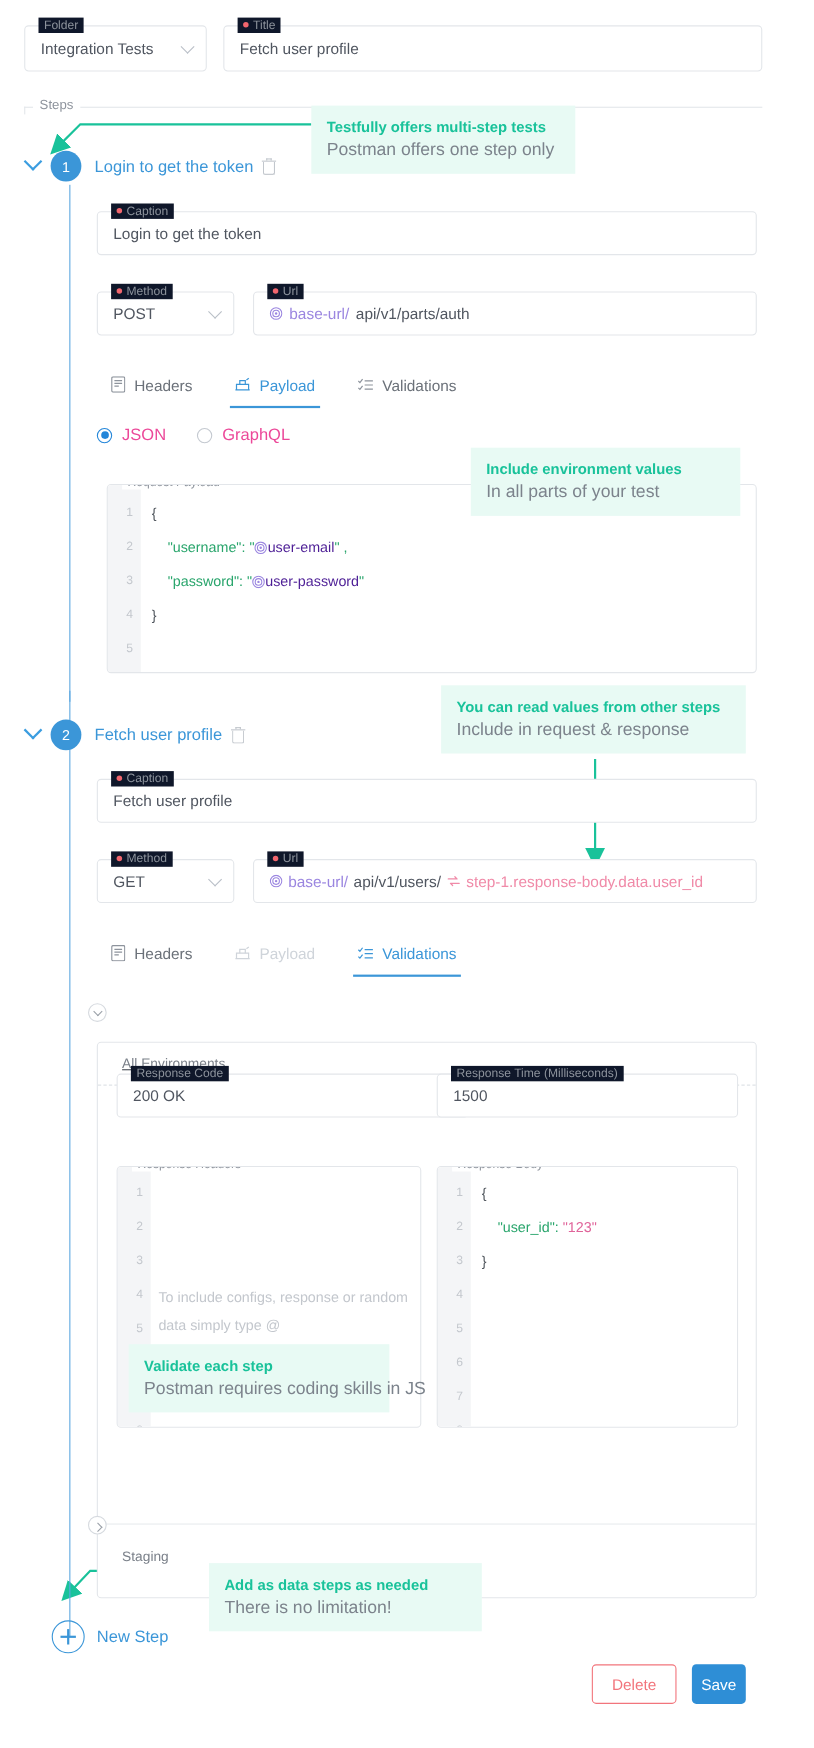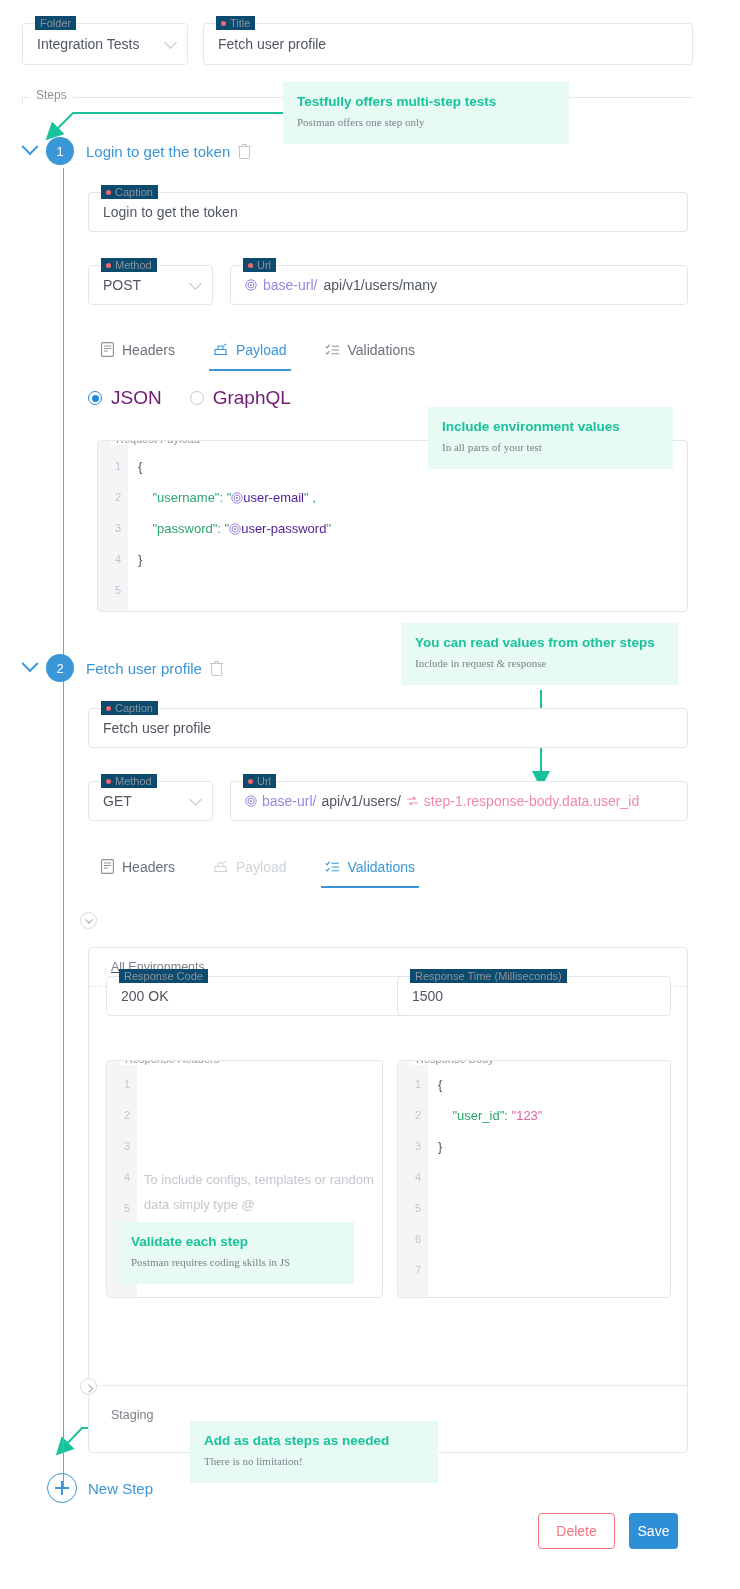--- a/index.html
+++ b/index.html
@@ -17,21 +17,21 @@
   
   .fld {
     position: relative;
     border: 1px solid #e3e6ea;
     border-radius: 4px;
     background: #fff;
   }
   .fld > .lg {
     position: absolute;
     top: -8px; left: 12px;
-    background: #0c4a6e;
+    background: #0f172a;
     padding: 0 5px;
     font-size: 11px;
     color: #8d939c;
     line-height: 14px;
     white-space: nowrap;
   }
   .fld > .lg .dot {
     display: inline-block;
     width: 5px; height: 5px;
     border-radius: 50%;
@@ -124,21 +124,21 @@
   }
   .tab.active { color:#3b96d8; }
   .tab.disabled { color:#cfd4da; }
   .tab.active::after {
     content:""; position:absolute; left:0; right:0; bottom:-1px;
     height:2px; background:#3b96d8;
   }
   .tab svg { display:block; }
 
   
-  .radios { position:absolute; display:flex; align-items:center; gap:9px; font-size:19px; color:#701a75; }
+  .radios { position:absolute; display:flex; align-items:center; gap:9px; font-size:15px; color:#ec4899; }
   .rad { width:14px; height:14px; border-radius:50%; border:1.5px solid #c4c9d0; position:relative; flex:none; }
   .rad.on { border-color:#2486d9; }
   .rad.on::after {
     content:""; position:absolute; left:50%; top:50%; width:7px; height:7px;
     margin:-3.5px 0 0 -3.5px; border-radius:50%; background:#2486d9;
   }
   .radios .gap { width:10px; }
 
   
   .editor { position:absolute; border:1px solid #e3e6ea; border-radius:4px; background:#fff; overflow:hidden; }
@@ -174,21 +174,21 @@
   }
   .circ-btn .cv {
     width:6px; height:6px; border-right:1.3px solid #9aa0a8; border-bottom:1.3px solid #9aa0a8;
   }
   .dashed-sep { position:absolute; left:0; right:0; height:0; border-top:1px dashed #dfe3e7; }
   .solid-sep { position:absolute; left:0; right:0; height:1px; background:#e8ebee; }
 
   
   .callout { position:absolute; background:#e8faf4; padding:11px 14px 13px 14px; }
   .callout .h { font-size:13.5px; font-weight:bold; color:#19c29a; line-height:18px; white-space:nowrap; }
-  .callout .p { font-size:11px; color:#7c838c; line-height:17px; margin-top:3px; white-space:nowrap;font-family:Liberation Serif, serif; }
+  .callout .p { font-size:16px; color:#7c838c; line-height:17px; margin-top:3px; white-space:nowrap; }
 
   
   #new-step { position:absolute; left:47px; top:1473px; display:flex; align-items:center; }
   #new-step .plus {
     width:30px; height:30px; border-radius:50%; border:1.4px solid #3b96d8;
     position:relative; flex:none;
   }
   #new-step .plus::before, #new-step .plus::after {
     content:""; position:absolute; background:#3b96d8;
   }
@@ -274,21 +274,21 @@
 
 <div class="fld" style="position:absolute; left:230px; top:265px; width:458px; height:40px;">
   <span class="lg"><span class="dot"></span><span>Url</span></span>
   <span class="val" style="gap:6px;">
     <svg class="eicon" viewBox="0 0 12 12">
         <circle cx="6" cy="6" r="5.2" fill="none" stroke="#9b86e0" stroke-width="1"></circle>
         <circle cx="6" cy="6" r="3" fill="none" stroke="#9b86e0" stroke-width="1"></circle>
         <circle cx="6" cy="6" r="1.1" fill="#9b86e0"></circle>
       </svg>
     <span class="envp">base-url/</span>
-    <span>api/v1/users/many</span>
+    <span>api/v1/parts/auth</span>
   </span>
 </div>
 
 <div class="tabs" style="left:97px; top:338px; width:591px; height:32px;">
   <div class="tabline"></div>
   <div class="tab">
     <svg width="13" height="15" viewBox="0 0 13 15">
         <rect x="0.6" y="0.6" width="11.8" height="13.8" rx="1.2" fill="none" stroke="#8d939c" stroke-width="1.1"></rect>
         <path d="M3 4h7M3 6.5h7M3 9h4" stroke="#8d939c" stroke-width="1.1"></path>
       </svg>
@@ -445,21 +445,21 @@
   <div class="gutter" style="padding-top:8px;">
     <div style="height:31px; line-height:31px;">1</div>
     <div style="height:31px; line-height:31px;">2</div>
     <div style="height:31px; line-height:31px;">3</div>
     <div style="height:31px; line-height:31px;">4</div>
     <div style="height:31px; line-height:31px;">5</div>
     <div style="height:31px; line-height:31px;">6</div>
     <div style="height:31px; line-height:31px;">7</div>
     <div style="height:31px; line-height:31px;">8</div>
   </div>
-  <div class="ph" style="position:absolute; left:37px; top:106px; width:235px; line-height:25px;">To include configs, templates or random data simply type @</div>
+  <div class="ph" style="position:absolute; left:37px; top:106px; width:235px; line-height:25px;">To include configs, response or random data simply type @</div>
 </div>
 
 <div class="editor" style="left:397px; top:1060px; width:274px; height:238px;">
   <span class="lg">Response Body</span>
   <div class="gutter" style="padding-top:8px;">
     <div style="height:31px; line-height:31px;">1</div>
     <div style="height:31px; line-height:31px;">2</div>
     <div style="height:31px; line-height:31px;">3</div>
     <div style="height:31px; line-height:31px;">4</div>
     <div style="height:31px; line-height:31px;">5</div>
@@ -475,21 +475,21 @@
 </div>
 
 <div id="new-step">
   <span class="plus"></span>
   <span class="lbl">New Step</span>
 </div>
 
 <div id="delete-button">Delete</div>
 <div id="save-button">Save</div>
 
-<div class="callout" style="left:283px; top:82px; width:286px;">
+<div class="callout" style="left:283px; top:96px; width:240px;">
   <div class="h">Testfully offers multi-step tests</div>
   <div class="p">Postman offers one step only</div>
 </div>
 
 <div class="callout" style="left:428px; top:407px; width:245px;">
   <div class="h">Include environment values</div>
   <div class="p">In all parts of your test</div>
 </div>
 
 <div class="callout" style="left:401px; top:623px; width:277px;">

